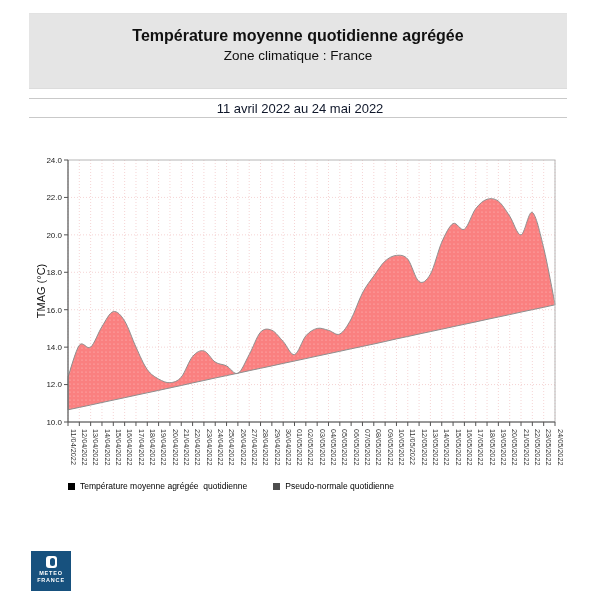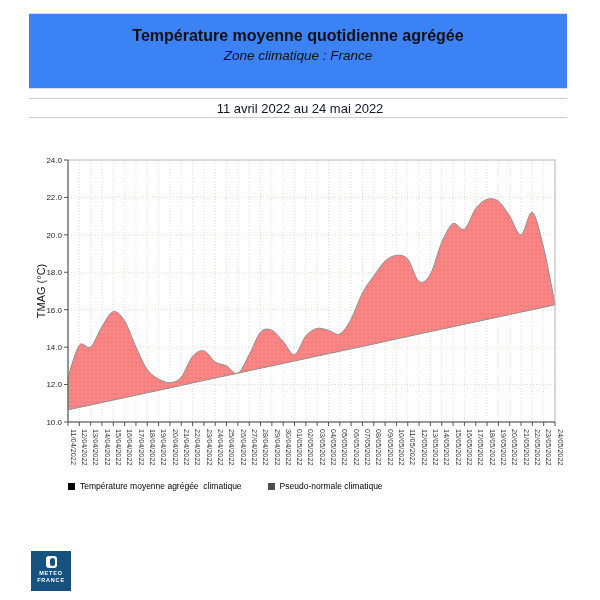--- a/index.html
+++ b/index.html
@@ -1,22 +1,22 @@
 <!DOCTYPE html>
 <html><head>
 <meta charset="utf-8">
 <style>
   html,body{margin:0;padding:0;background:#ffffff;}
   .page{position:relative;width:600px;height:600px;background:#ffffff;overflow:hidden;
         font-family:"Liberation Sans",sans-serif;}
   .header-box{position:absolute;left:29px;top:13px;width:538px;height:76px;
-        background:#3b82f6;border-top:1px solid #e2e2e2;border-bottom:1px solid #dcdcdc;
+        background:#e5e5e5;border-top:1px solid #e2e2e2;border-bottom:1px solid #dcdcdc;
         box-sizing:border-box;text-align:center;}
   .title{margin-top:13px;font-size:16px;font-weight:bold;color:#111;}
-  .subtitle{margin-top:3px;font-size:13.5px;font-style:italic;color:#111;}
+  .subtitle{margin-top:3px;font-size:13.5px;color:#111;}
   .rule{position:absolute;left:29px;width:538px;height:0;border-top:1px solid #c9c9c9;}
   .rule-1{top:98px;}
   .rule-2{top:117px;}
   .period{position:absolute;left:0;top:101px;width:600px;text-align:center;
         font-size:13px;color:#0f172a;}
   .chart{position:absolute;left:0;top:130px;}
   .ytitle{font-size:11px;fill:#111;font-family:"Liberation Sans",sans-serif;}
   .legend{position:absolute;left:68px;top:481px;display:flex;gap:26px;align-items:center;}
   .legend-item{display:flex;align-items:center;gap:5px;}
   .swatch{display:inline-block;width:7px;height:7px;}
@@ -220,25 +220,25 @@
         <text x="62" y="107.65714285714286" text-anchor="end" font-size="8px" fill="#222" font-family="&quot;Liberation Sans&quot;,sans-serif">20.0</text>
         <text x="62" y="70.22857142857141" text-anchor="end" font-size="8px" fill="#222" font-family="&quot;Liberation Sans&quot;,sans-serif">22.0</text>
         <text x="62" y="32.8" text-anchor="end" font-size="8px" fill="#222" font-family="&quot;Liberation Sans&quot;,sans-serif">24.0</text>
       </g>
     <text class="ytitle" transform="translate(45,161) rotate(-90)" text-anchor="middle">TMAG (°C)</text>
   </svg>
 
   <div class="legend">
     <div class="legend-item">
       <span class="swatch" id="sw0" style="background: rgb(0, 0, 0);"></span>
-      <span class="legend-label">Température moyenne agrégée  climatique</span>
+      <span class="legend-label">Température moyenne agrégée  quotidienne</span>
     </div>
     <div class="legend-item">
       <span class="swatch" id="sw1" style="background: rgb(77, 77, 77);"></span>
-      <span class="legend-label">Pseudo-normale climatique</span>
+      <span class="legend-label">Pseudo-normale quotidienne</span>
     </div>
   </div>
 
   <div class="logo">
     <div class="logo-mark">
       <span class="logo-mark-inner"></span>
     </div>
     <div class="logo-text">
       <div>METEO</div>
       <div>FRANCE</div>

